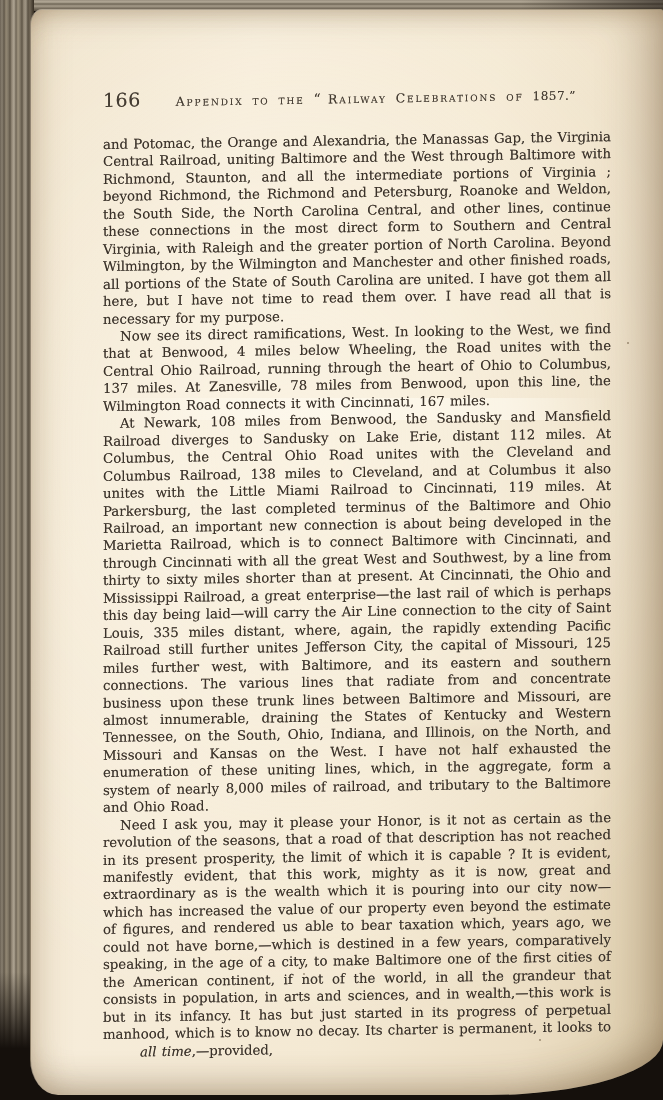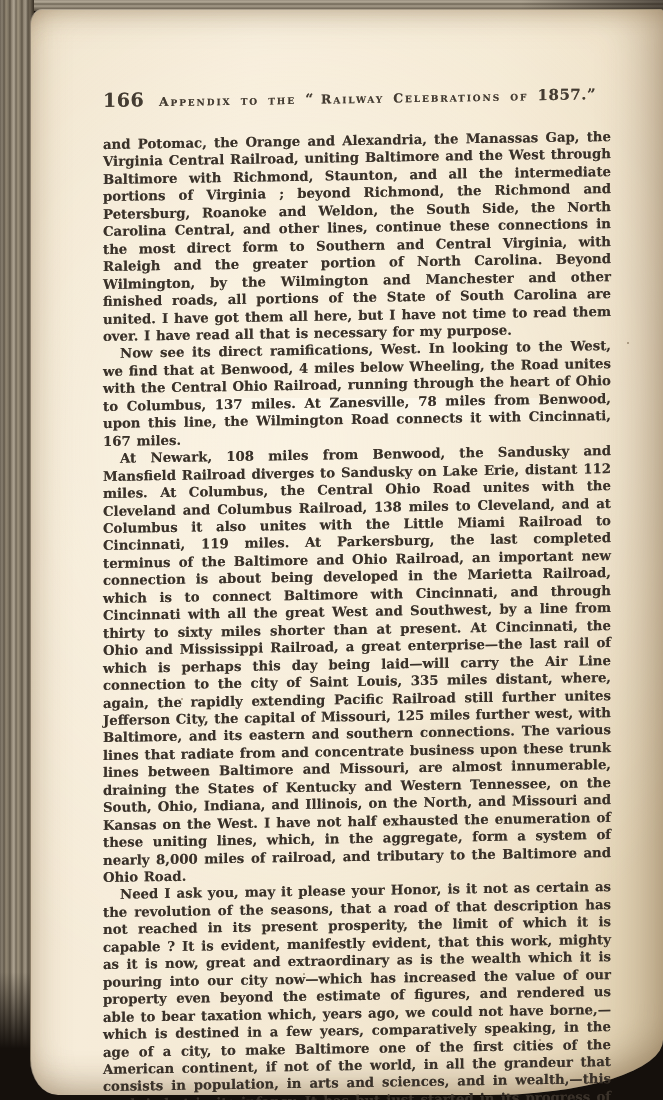--- a/index.html
+++ b/index.html
@@ -50,21 +50,20 @@
     border-top-right-radius: 2px;
     border-bottom-right-radius: 175px 55px;
     border-bottom-left-radius: 28px 36px;
     box-shadow:
       inset -30px 0 48px -14px rgba(105,80,50,0.38),
       inset 0 -22px 34px -14px rgba(105,80,50,0.32),
       inset 0 16px 22px -14px rgba(135,108,70,0.30),
       inset 24px 0 34px -18px rgba(148,120,80,0.28);
     border-left: 1px solid rgba(70,58,44,0.55);
     border-top: 1px solid rgba(70,58,44,0.40);
-    font-weight: bold;
   }
   
   .page-content {
     position: absolute;
     left: 72px; top: 79px; width: 508px;
     transform: skewY(-0.9deg);
     transform-origin: 0 0;
     color: #3a322a;
     text-shadow: 0 0 0.5px rgba(58,50,42,0.55);
   }
@@ -84,21 +83,21 @@
     font-variant: small-caps;
     letter-spacing: 1.9px;
     word-spacing: 3px;
     white-space: nowrap;
   }
   .header-quote {
     font-size: 14px;
     letter-spacing: 0;
   }
   .header-year {
-    font-size: 15px;
+    font-size: 12px;
     font-variant: normal;
     letter-spacing: 0.5px;
   }
   .body {
     margin-top: 25px;
     font-size: 13.3px;
     line-height: 17.45px;
     word-spacing: 1px;
   }
   .body p {

